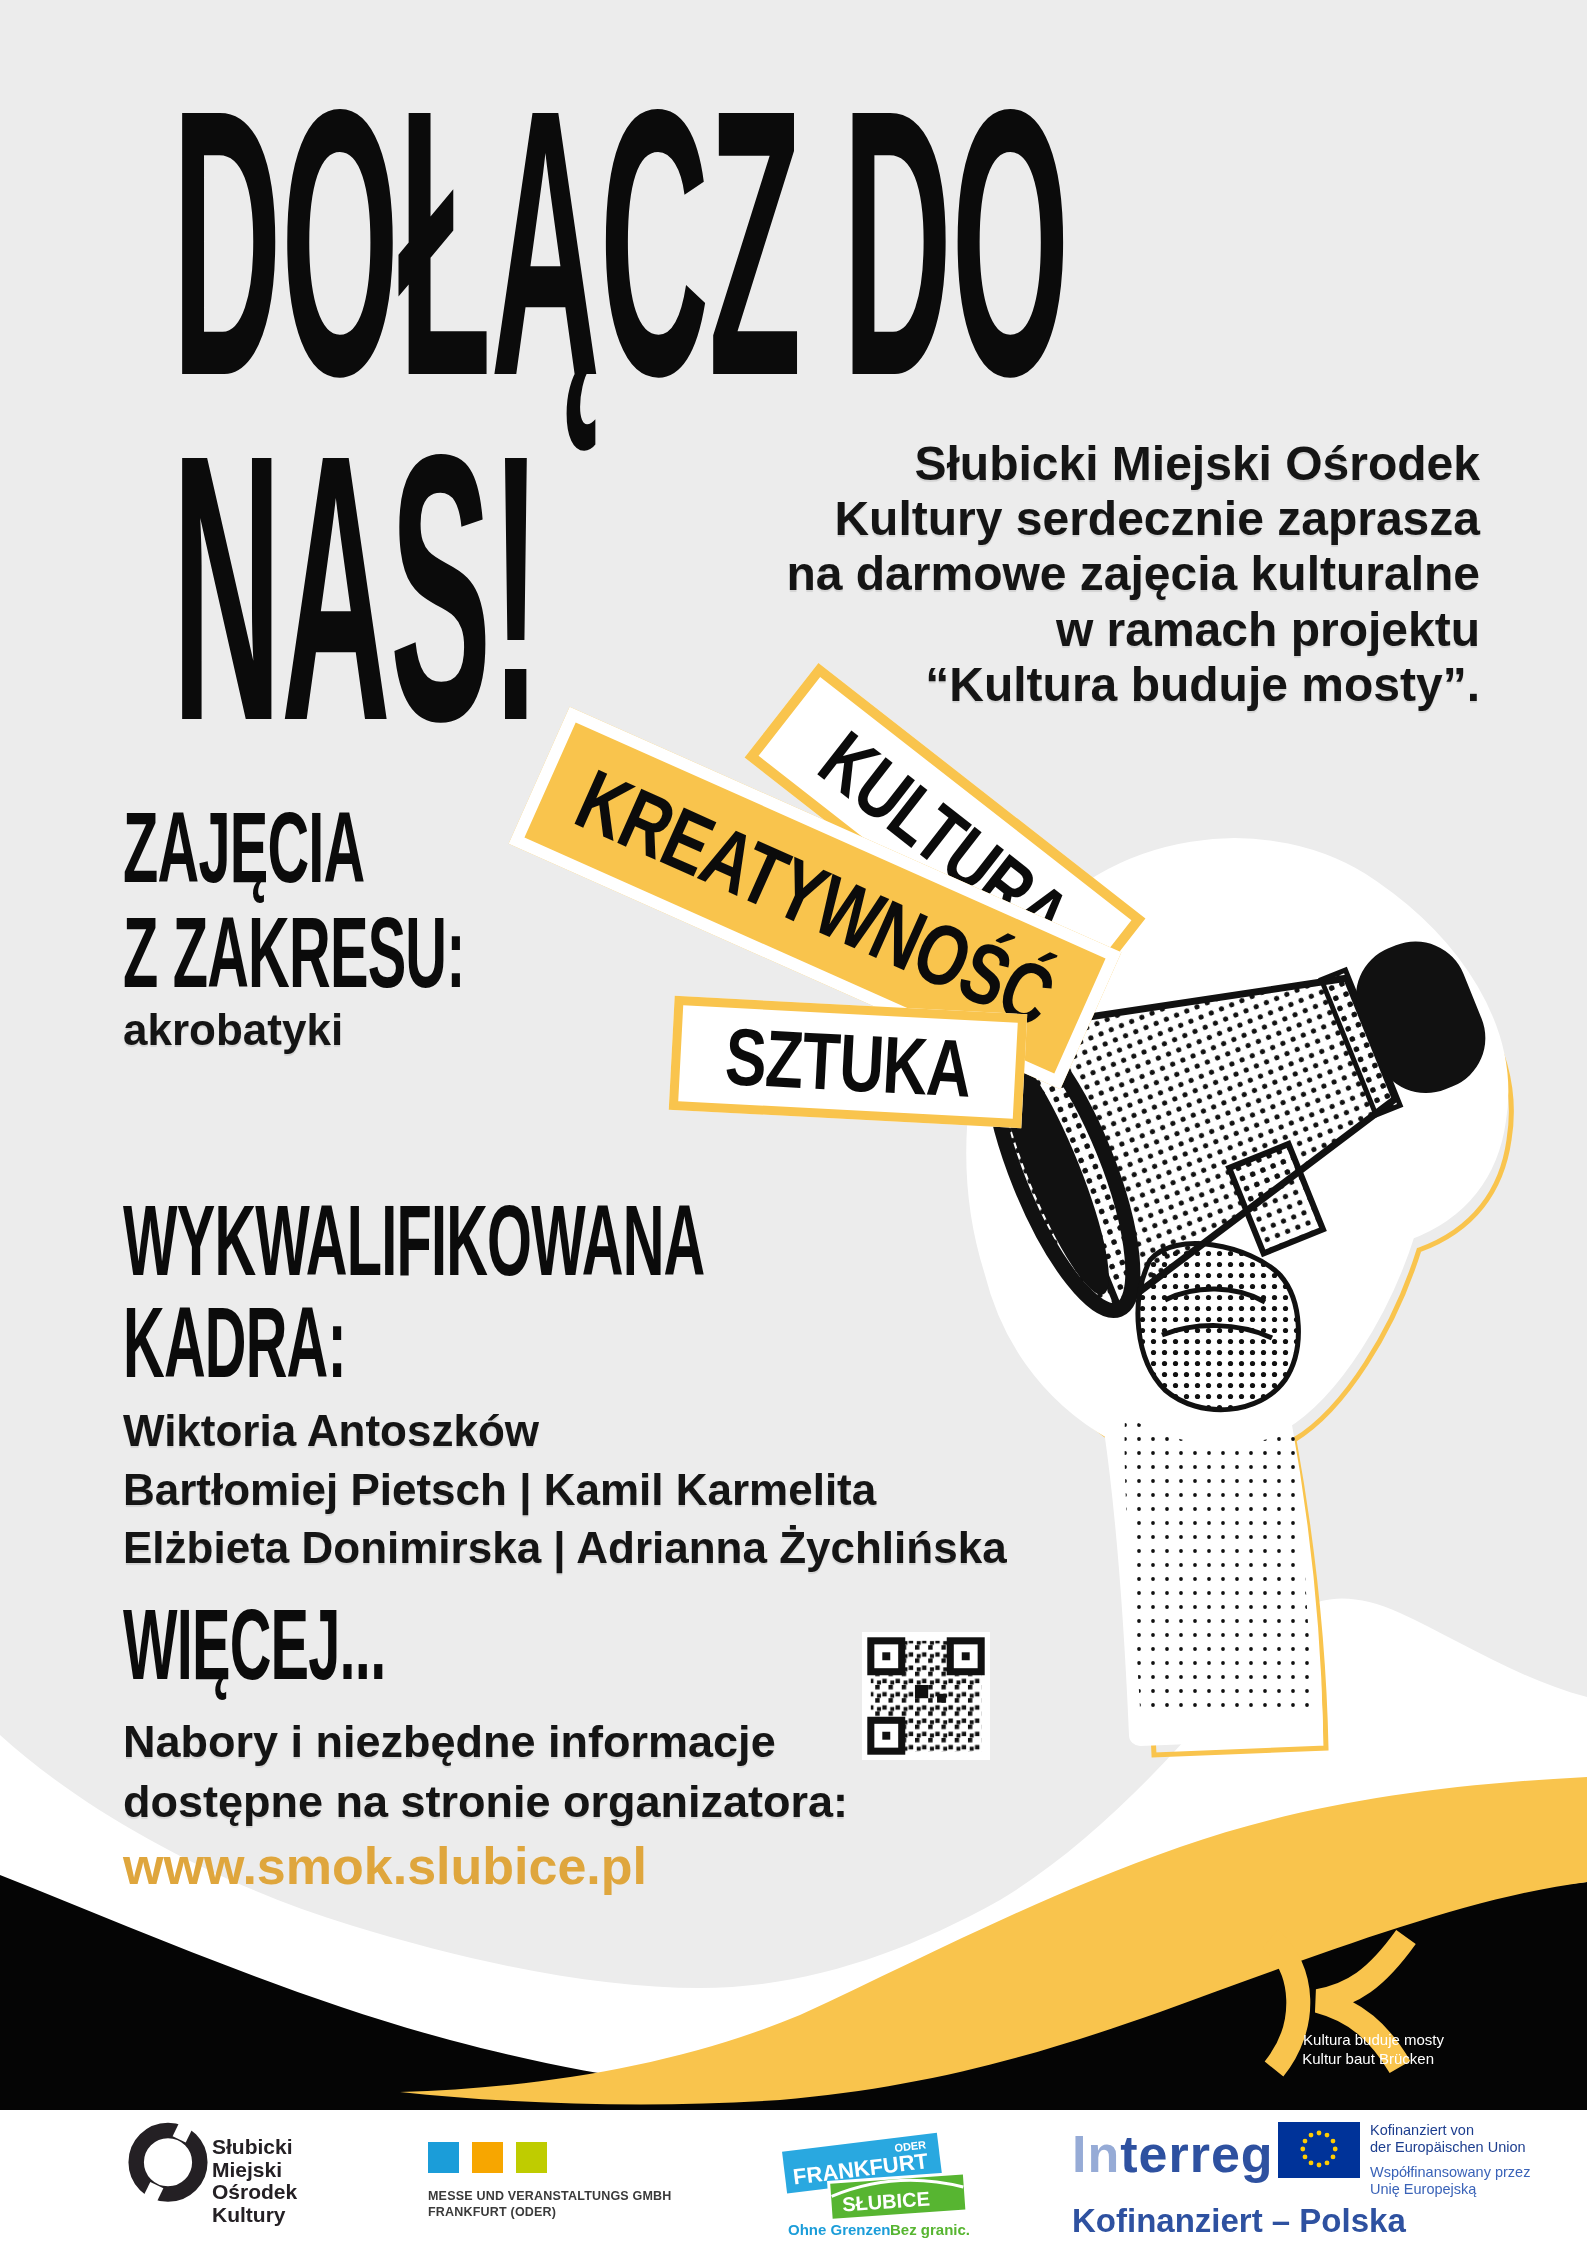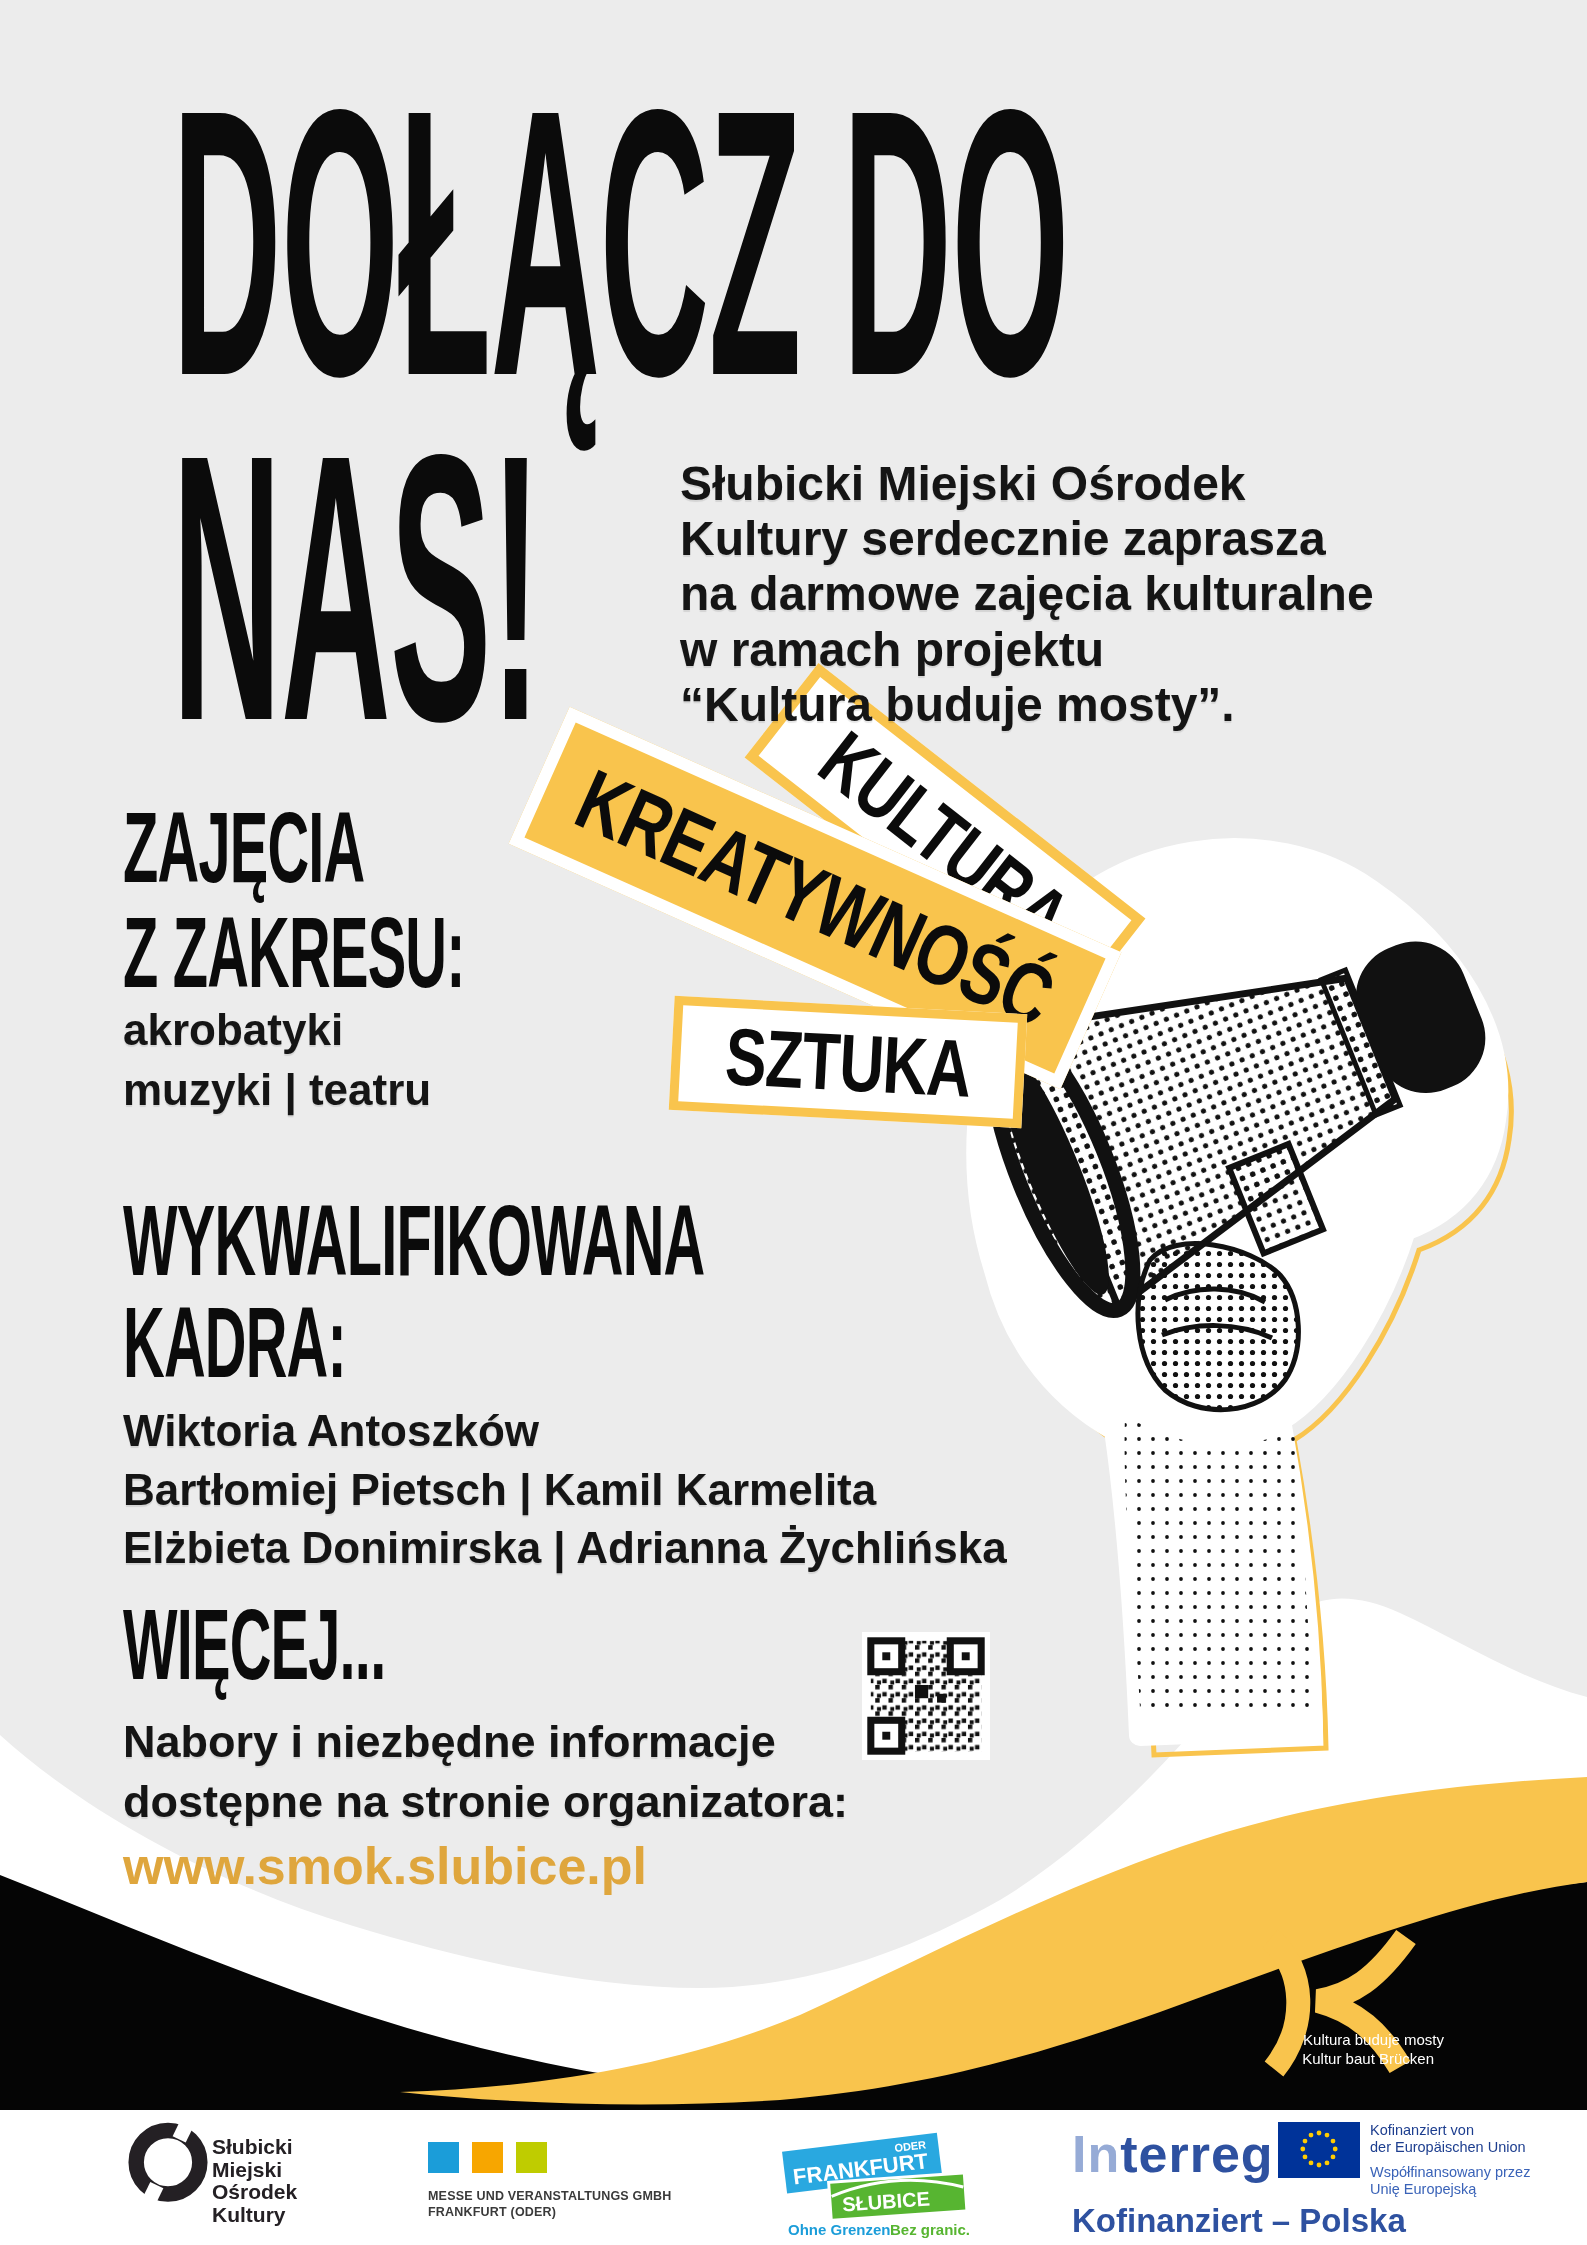--- a/index.html
+++ b/index.html
@@ -11,21 +11,21 @@
           white-space:nowrap;color:#0B0B0B;line-height:1;}
   .title1{left:172px;top:53px;font-size:253px;transform:scale(0.60,1.5);}
   .title2{left:172px;top:398px;font-size:253px;transform:scale(0.60,1.5);}
   .zaj1{left:123px;top:798px;font-size:74px;transform:scale(0.78,1.35);}
   .zaj2{left:123px;top:903px;font-size:74px;transform:scale(0.78,1.35);}
   .kad1{left:123px;top:1191px;font-size:74px;transform:scale(0.78,1.35);}
   .kad2{left:123px;top:1293px;font-size:74px;transform:scale(0.78,1.35);}
   .wie{left:123px;top:1595px;font-size:74px;transform:scale(0.78,1.35);}
   
   .body{position:absolute;font-weight:bold;color:#151515;text-shadow:0 2px 1px rgba(0,0,0,0.10);}
-  .intro{left:680px;top:456px;width:800px;text-align:left;font-size:48px;line-height:1.15;}
+  .intro{left:680px;top:436px;width:800px;text-align:right;font-size:48px;line-height:1.15;}
   .list{left:123px;top:1000px;font-size:44px;line-height:1.37;}
   .names{left:123px;top:1402px;font-size:44px;line-height:1.33;}
   .info{left:123px;top:1712px;font-size:45px;line-height:1.33;}
   .url{left:123px;top:1836px;font-size:52px;color:#DFA63D;text-shadow:none;text-decoration:none;}
   
   .banner{position:absolute;display:flex;align-items:center;justify-content:center;}
   .banner .bannertext{display:inline-block;font-weight:900;letter-spacing:-1px;color:#0B0B0B;
                       transform:scale(1,1.3);white-space:nowrap;}
   .b-kultura{left:747px;top:788px;width:395px;height:100px;background:#fff;border:10px solid #F9C44D;
              transform:translate(-50%,-50%) rotate(38deg);left:945px;top:838px;font-size:62px;z-index:31;}
@@ -157,21 +157,20 @@
       <div>na darmowe zajęcia kulturalne</div>
       <div>w ramach projektu</div>
       <div>“Kultura buduje mosty”.</div>
     </div>
 
     <div class="h-cond zaj1">ZAJĘCIA</div>
     <div class="h-cond zaj2">Z ZAKRESU:</div>
 
     <div class="body list">
       <div>akrobatyki</div>
-      <div>muzyki | teatru</div>
     </div>
 
     <div class="h-cond kad1">WYKWALIFIKOWANA</div>
     <div class="h-cond kad2">KADRA:</div>
 
     <div class="body names">
       <div>Wiktoria Antoszków</div>
       <div>Bartłomiej Pietsch | Kamil Karmelita</div>
       <div>Elżbieta Donimirska | Adrianna Żychlińska</div>
     </div>

